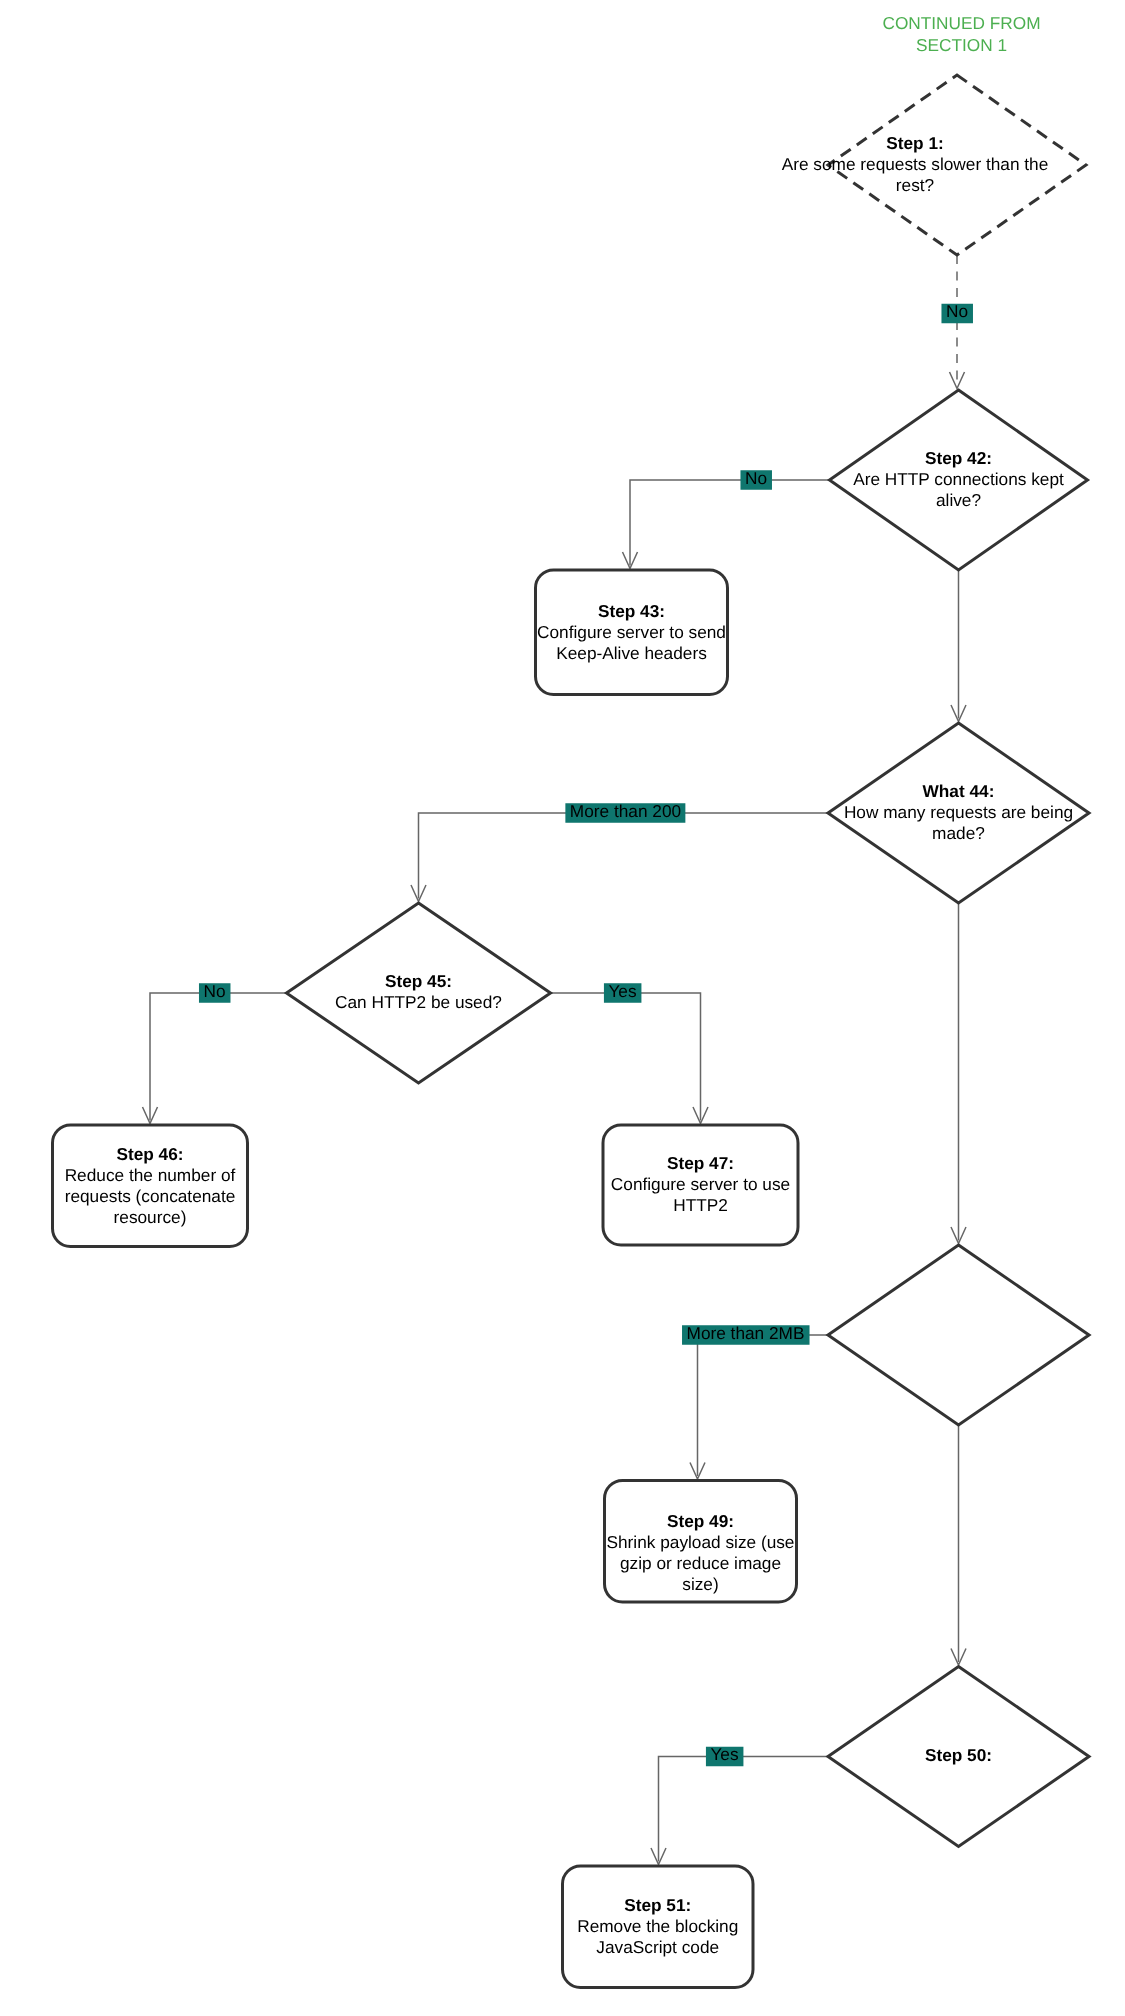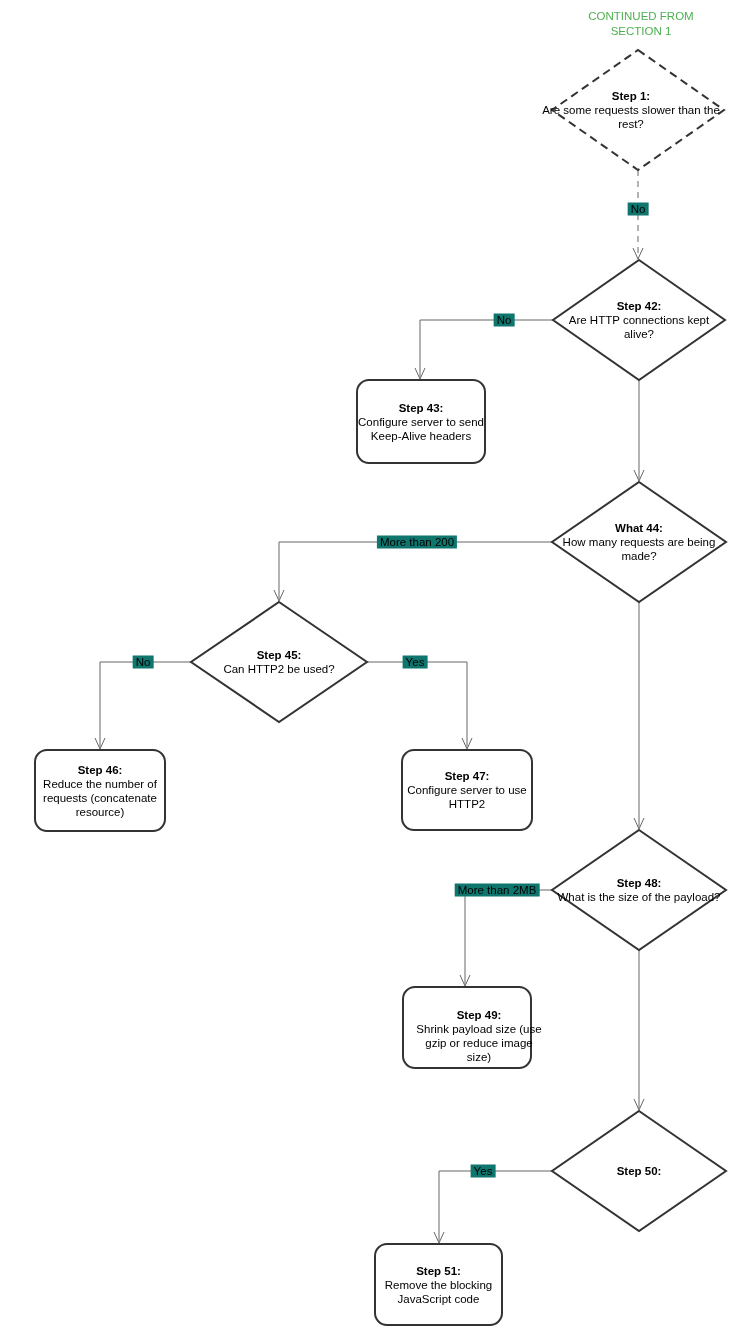--- a/index.html
+++ b/index.html
@@ -100,21 +100,21 @@
       <path class="shape" d="M639,830 L726,890 L639,950 L552,890 Z"></path>
       <rect class="shape" x="403" y="987" width="128" height="81" rx="12" ry="12"></rect>
       <path class="shape" d="M639,1111 L726,1171 L639,1231 L552,1171 Z"></path>
       <rect class="shape" x="375" y="1244" width="127" height="81" rx="12" ry="12"></rect>
     </g>
   </svg>
 
   <div class="hdr">CONTINUED FROM
 SECTION 1</div>
 
-  <div class="node-label" style="left:542px; top:50px; width:178px; height:120px;">
+  <div class="node-label" style="left:521px; top:50px; width:178px; height:120px;">
     <span class="node-title">Step 1:</span>
     <span class="node-text">Are some requests slower than the rest?</span>
   </div>
 
   <div class="node-label" style="left:553px; top:260px; width:172px; height:120px;">
     <span class="node-title">Step 42:</span>
     <span class="node-text">Are HTTP connections kept alive?</span>
   </div>
 
   <div class="node-label" style="left:357px; top:380px; width:128px; height:83px;">
@@ -135,26 +135,22 @@
   <div class="node-label" style="left:35px; top:750px; width:130px; height:81px;border-radius:18px;">
     <span class="node-title">Step 46:</span>
     <span class="node-text">Reduce the number of requests (concatenate resource)</span>
   </div>
 
   <div class="node-label" style="left:402px; top:750px; width:130px; height:80px;">
     <span class="node-title">Step 47:</span>
     <span class="node-text">Configure server to use HTTP2</span>
   </div>
 
-  <div class="node-label" style="left:541px; top:830px; width:196px; height:120px;">
-    <span class="node-title">Step 48:</span>
-    <span class="node-text">What is the size of the payload?</span>
-  </div>
 
-  <div class="node-label" style="left:403px; top:987px; width:128px; height:97px;padding-left:12px;">
+  <div class="node-label" style="left:403px; top:987px; width:128px; height:97px;">
     <span class="node-title">Step 49:</span>
     <span class="node-text">Shrink payload size (use gzip or reduce image size)</span>
   </div>
 
   <div class="node-label" style="left:546px; top:1111px; width:186px; height:120px;">
     <span class="node-title">Step 50:</span>
   </div>
 
   <div class="node-label" style="left:375px; top:1244px; width:127px; height:81px;">
     <span class="node-title">Step 51:</span>

